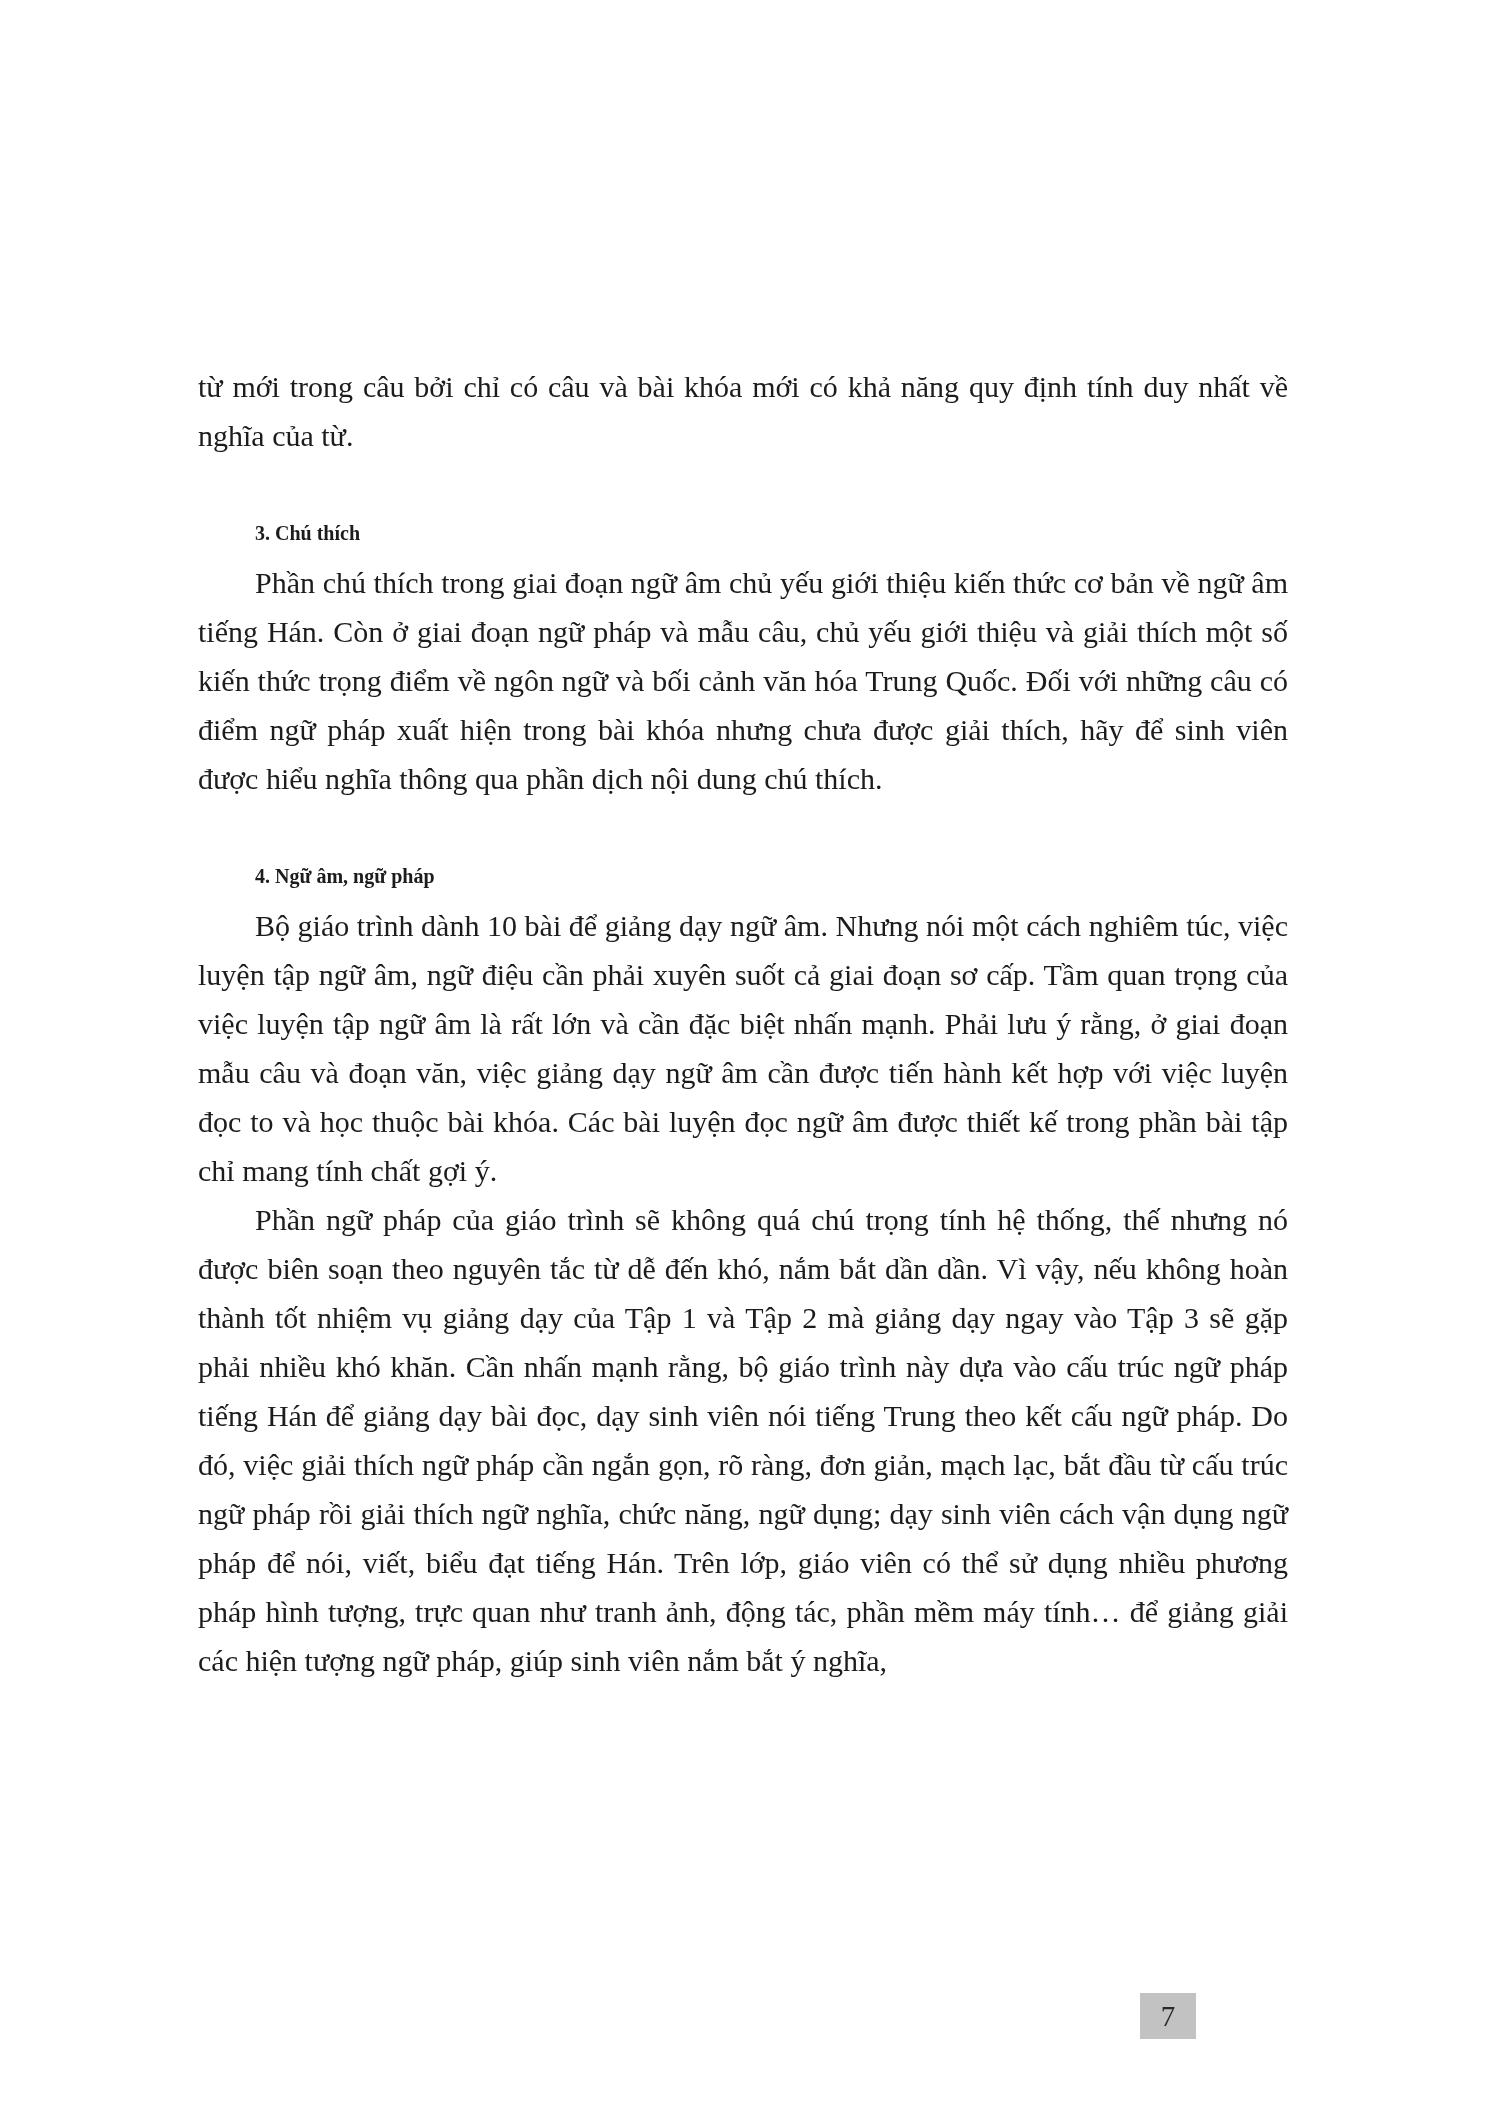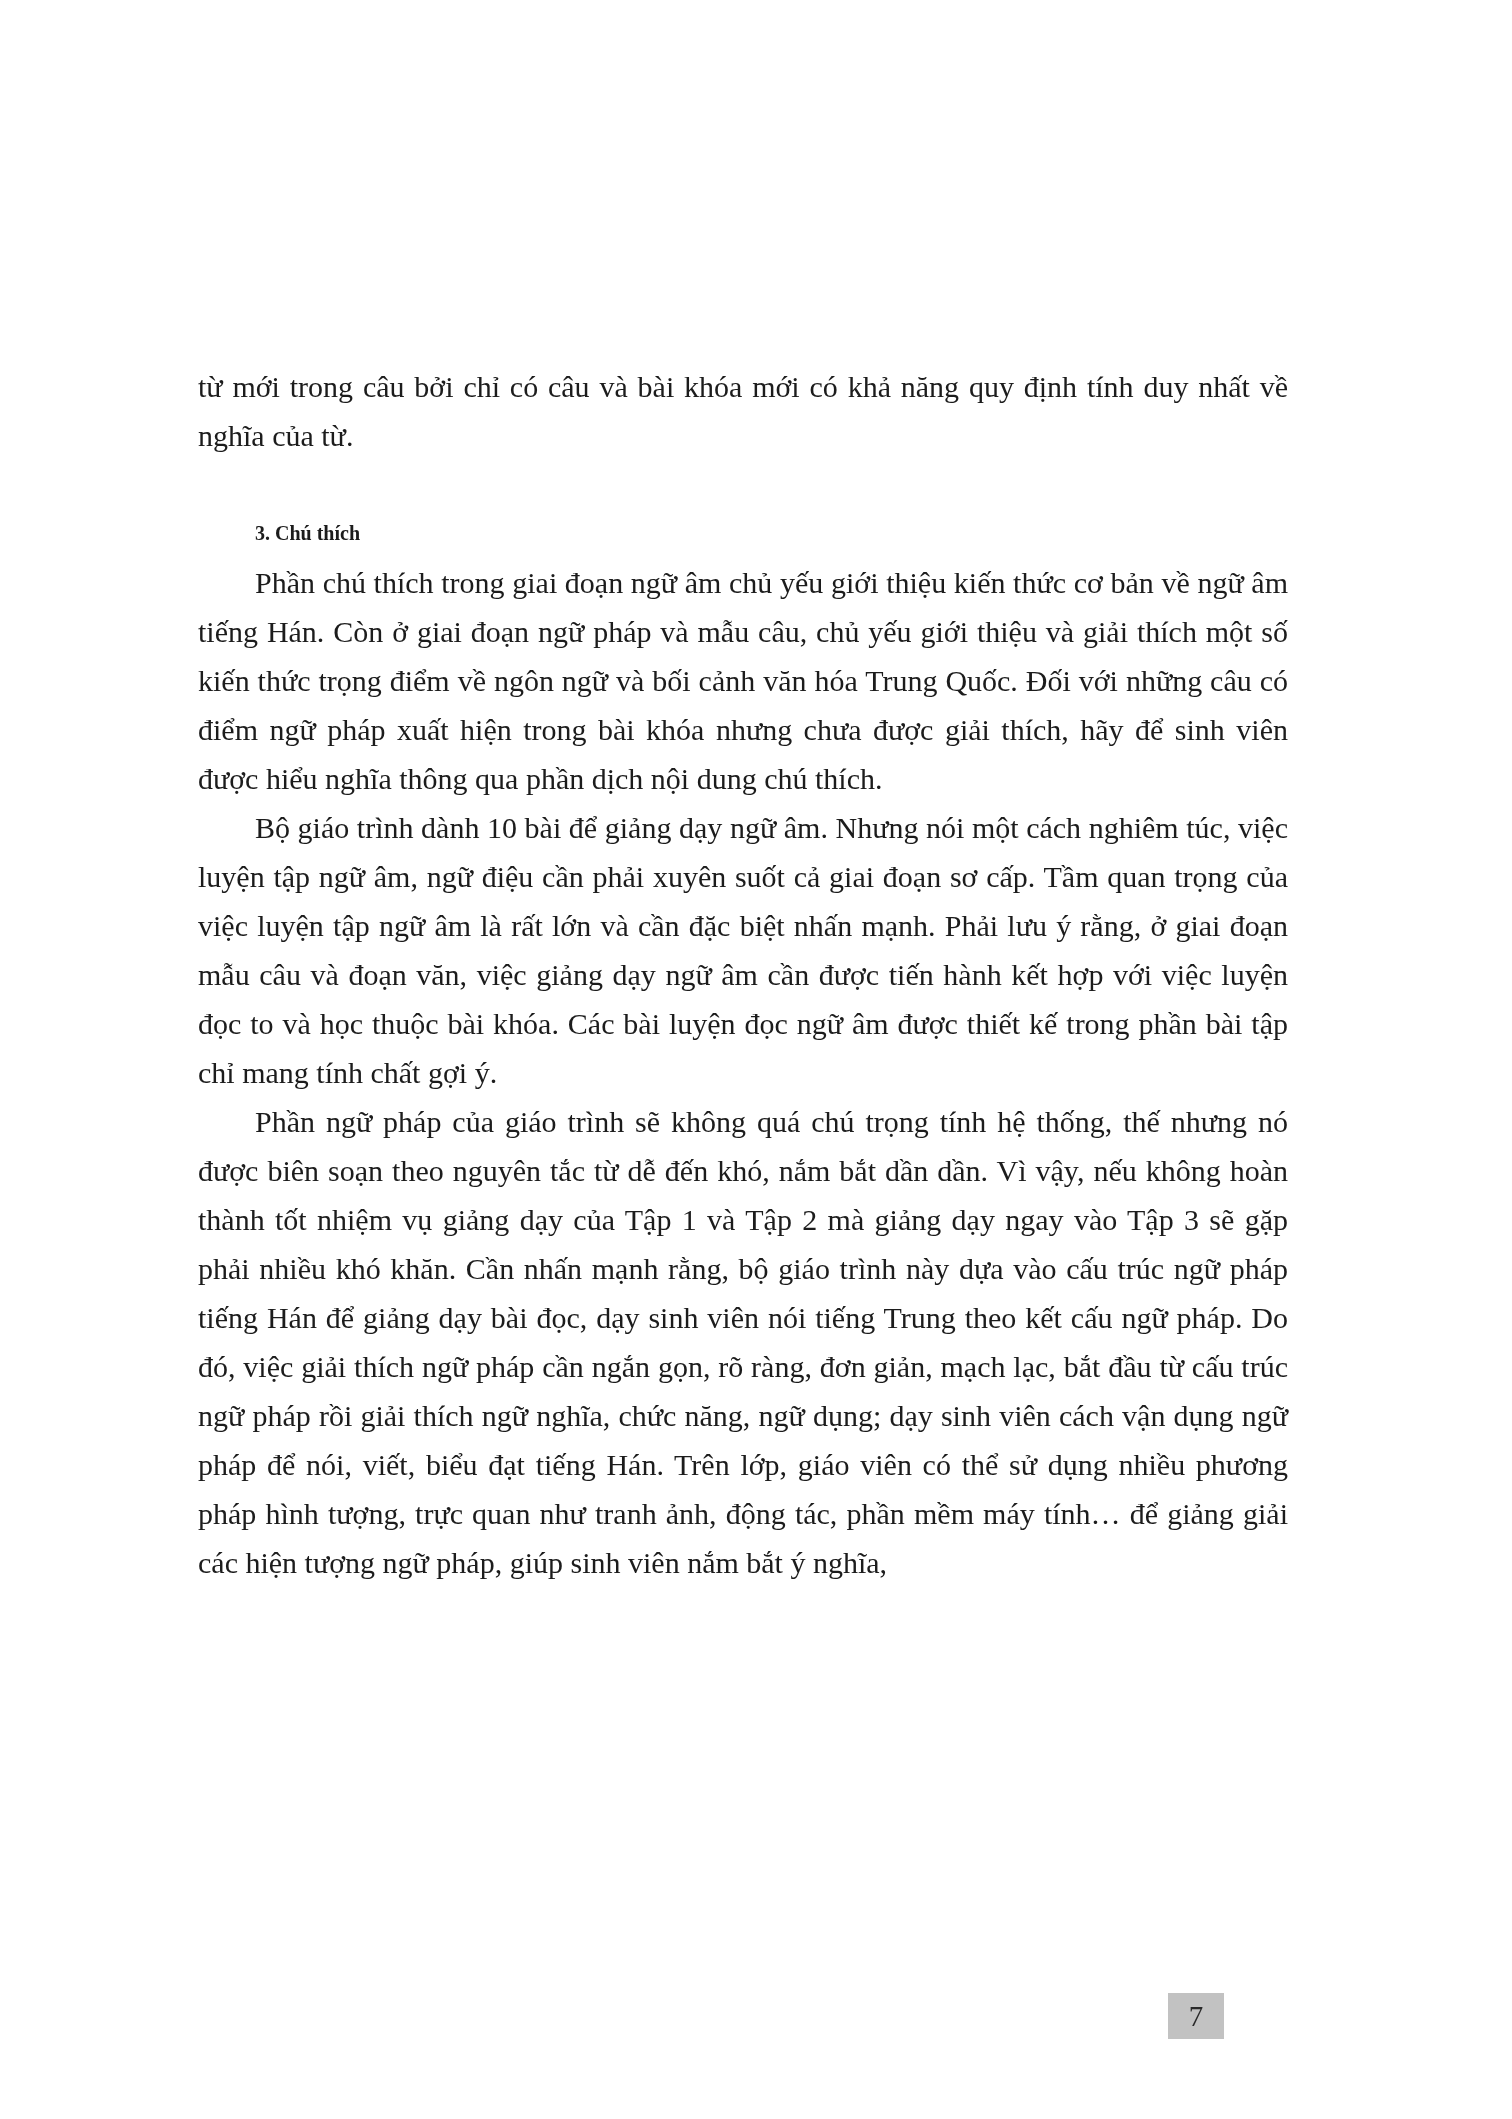--- a/index.html
+++ b/index.html
@@ -7,21 +7,20 @@
     padding: 0;
     background: #ffffff;
   }
   .page {
     position: relative;
     width: 1356px;
     height: 2119px;
     background: #ffffff;
     overflow: hidden;
     font-family: "Liberation Serif", "DejaVu Serif", serif;
-    padding-left: 28px;
   }
   .content {
     position: absolute;
     left: 198px;
     top: 362px;
     width: 1090px;
     color: #1c1c1c;
     font-size: 30px;
     line-height: 49px;
     text-align: justify;
@@ -61,20 +60,21 @@
 <div class="page">
 
   <div class="content">
 
     <p class="no-indent">từ mới trong câu bởi chỉ có câu và bài khóa mới có khả năng quy định tính duy nhất về nghĩa của từ.</p>
 
     <h3 class="section-heading">3. Chú thích</h3>
 
     <p>Phần chú thích trong giai đoạn ngữ âm chủ yếu giới thiệu kiến thức cơ bản về ngữ âm tiếng Hán. Còn ở giai đoạn ngữ pháp và mẫu câu, chủ yếu giới thiệu và giải thích một số kiến thức trọng điểm về ngôn ngữ và bối cảnh văn hóa Trung Quốc. Đối với những câu có điểm ngữ pháp xuất hiện trong bài khóa nhưng chưa được giải thích, hãy để sinh viên được hiểu nghĩa thông qua phần dịch nội dung chú thích.</p>
 
+    <h3 class="section-heading">4. Ngữ âm, ngữ pháp</h3>
 
     <p>Bộ giáo trình dành 10 bài để giảng dạy ngữ âm. Nhưng nói một cách nghiêm túc, việc luyện tập ngữ âm, ngữ điệu cần phải xuyên suốt cả giai đoạn sơ cấp. Tầm quan trọng của việc luyện tập ngữ âm là rất lớn và cần đặc biệt nhấn mạnh. Phải lưu ý rằng, ở giai đoạn mẫu câu và đoạn văn, việc giảng dạy ngữ âm cần được tiến hành kết hợp với việc luyện đọc to và học thuộc bài khóa. Các bài luyện đọc ngữ âm được thiết kế trong phần bài tập chỉ mang tính chất gợi ý.</p>
 
     <p>Phần ngữ pháp của giáo trình sẽ không quá chú trọng tính hệ thống, thế nhưng nó được biên soạn theo nguyên tắc từ dễ đến khó, nắm bắt dần dần. Vì vậy, nếu không hoàn thành tốt nhiệm vụ giảng dạy của Tập 1 và Tập 2 mà giảng dạy ngay vào Tập 3 sẽ gặp phải nhiều khó khăn. Cần nhấn mạnh rằng, bộ giáo trình này dựa vào cấu trúc ngữ pháp tiếng Hán để giảng dạy bài đọc, dạy sinh viên nói tiếng Trung theo kết cấu ngữ pháp. Do đó, việc giải thích ngữ pháp cần ngắn gọn, rõ ràng, đơn giản, mạch lạc, bắt đầu từ cấu trúc ngữ pháp rồi giải thích ngữ nghĩa, chức năng, ngữ dụng; dạy sinh viên cách vận dụng ngữ pháp để nói, viết, biểu đạt tiếng Hán. Trên lớp, giáo viên có thể sử dụng nhiều phương pháp hình tượng, trực quan như tranh ảnh, động tác, phần mềm máy tính… để giảng giải các hiện tượng ngữ pháp, giúp sinh viên nắm bắt ý nghĩa,</p>
 
   </div>
 
   <div class="page-number-badge">7</div>
 
 </div>

